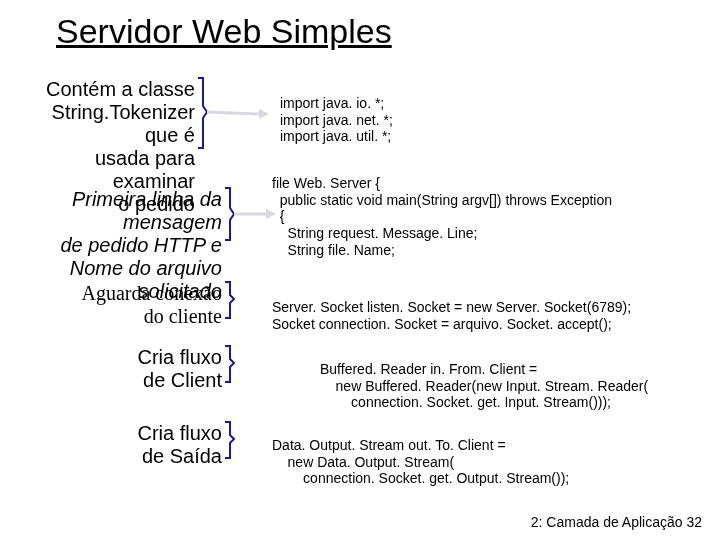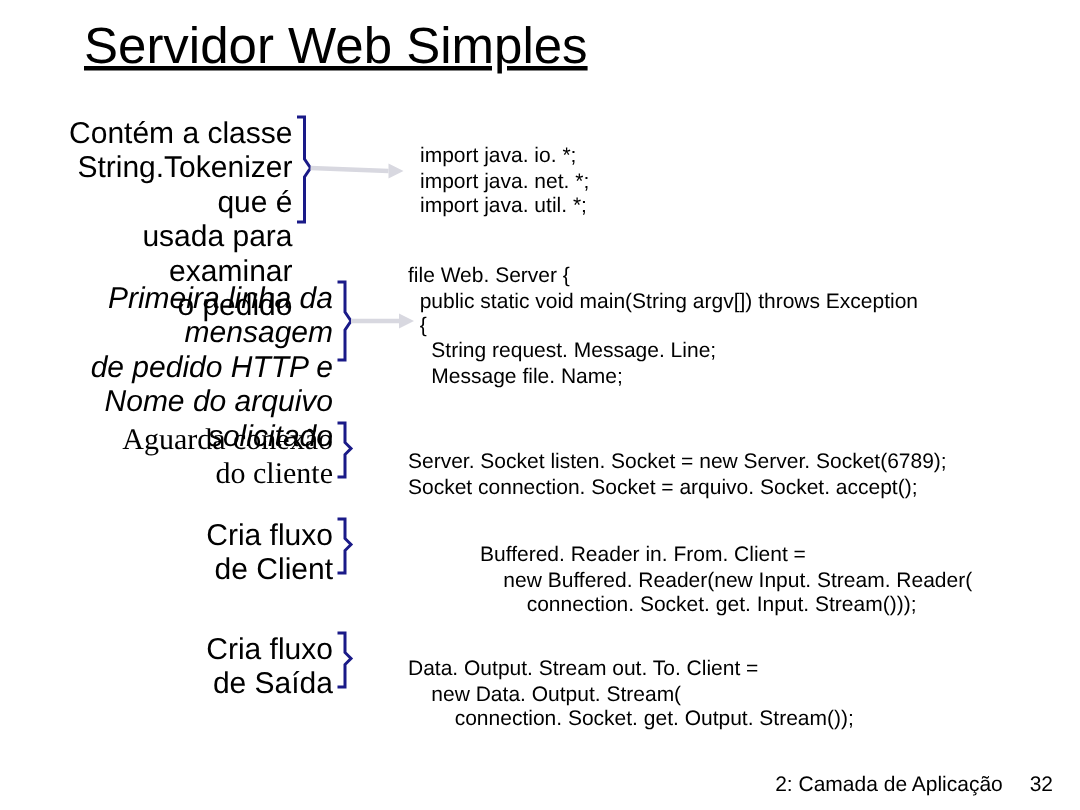--- a/index.html
+++ b/index.html
@@ -44,21 +44,20 @@
     position: absolute;
   }
   .footer {
     position: absolute;
     bottom: 10px;
     right: 18px;
     font-size: 14px;
   }
   .footer .pagenum {
     display: inline-block;
-    margin-left: 14px;
     color: #000;
   }
 </style>
 </head>
 <body>
 <div class="slide">
 
 <div class="title">Servidor Web Simples</div>
 
 <div class="annot" style="top:78px; left:20px; width:175px;">
@@ -117,21 +116,21 @@
 <span>import java. io. *;</span>
 <span>import java. net. *;</span>
 <span>import java. util. *;</span>
 </div>
 
 <div class="code" style="top:158px; left:272px;">
 <span>file Web. Server {</span>
 <span>  public static void main(String argv[]) throws Exception</span>
 <span>  {</span>
 <span>    String request. Message. Line;</span>
-<span>    Message file. Name;</span>
+<span>    String file. Name;</span>
 </div>
 
 <div class="code" style="top:282px; left:272px;">
 <span>Server. Socket listen. Socket = new Server. Socket(6789);</span>
 <span>Socket connection. Socket = arquivo. Socket. accept();</span>
 </div>
 
 <div class="code" style="top:344px; left:272px;margin-left:48px;">
 <span>Buffered. Reader in. From. Client =</span>
 <span>    new Buffered. Reader(new Input. Stream. Reader(</span>

